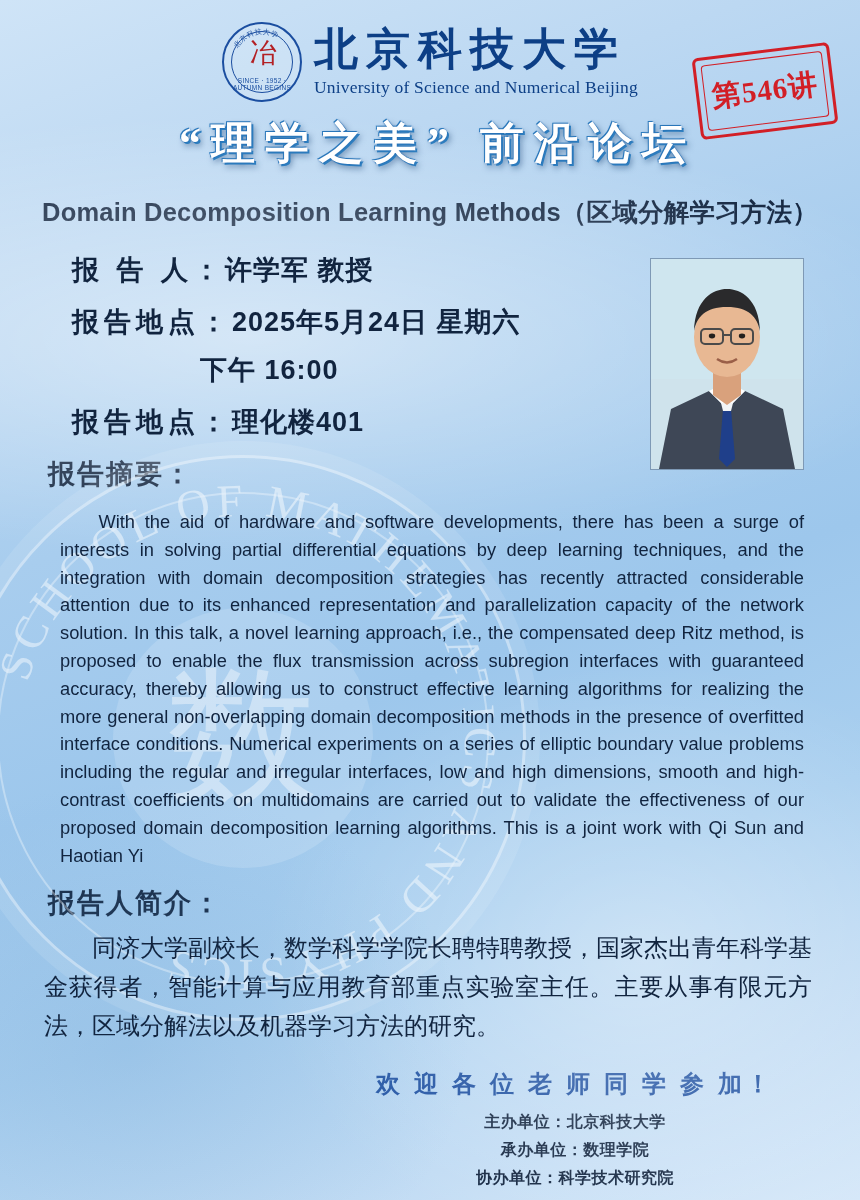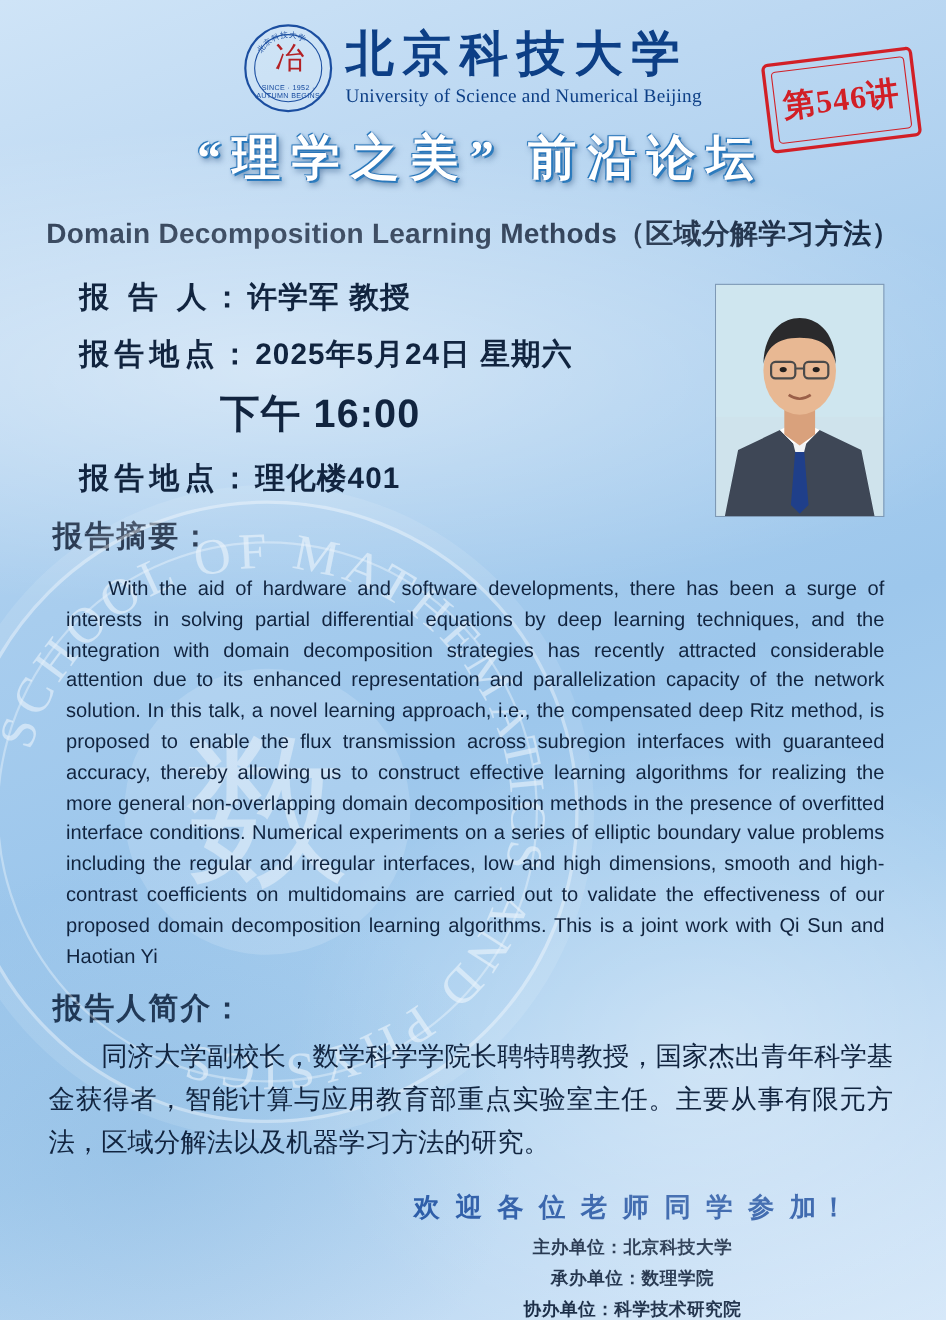--- a/index.html
+++ b/index.html
@@ -245,21 +245,21 @@
     font-weight: bold;
     font-size: 27px;
     color: #11243f;
     margin-bottom: 16px;
     letter-spacing: 1px;
   }
   .info-line .lbl { letter-spacing: 5px; }
   .info-sub {
     font-family: "Liberation Sans", sans-serif;
     font-weight: bold;
-    font-size: 36px;
+    font-size: 27px;
     color: #11243f;
     margin: -4px 0 16px 128px;
     letter-spacing: 1px;
   }
 
   
   .portrait {
     position: absolute;
     right: 56px;
     top: 258px;

